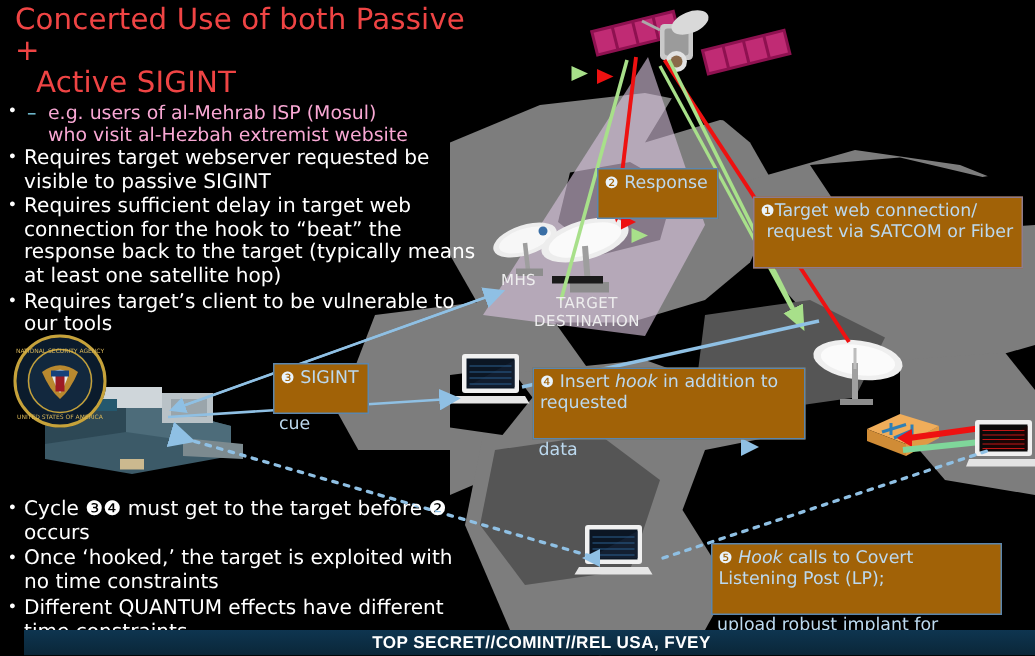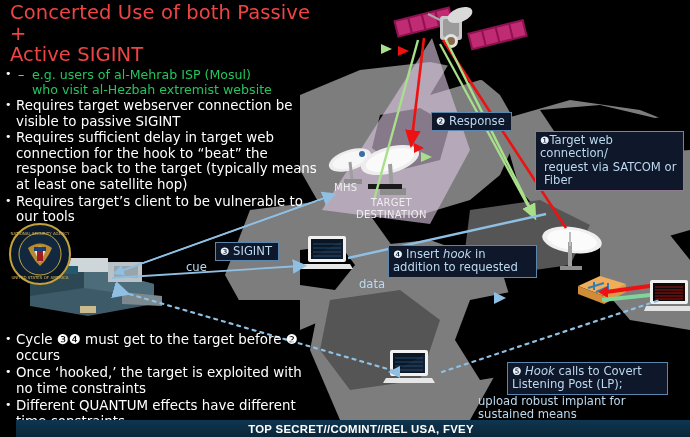--- a/index.html
+++ b/index.html
@@ -9,37 +9,37 @@
   
   .mapwrap{position:absolute;left:0;top:0;width:690px;height:437px;overflow:hidden;}
   .mapwrap svg{position:absolute;left:0;top:0;}
 
   
   .cone{position:absolute;left:0;top:0;}
 
   
   .txtcol{position:absolute;left:4px;top:2px;width:316px;z-index:30;}
   .title{color:#ef4444;font-size:19.5px;line-height:21px;letter-spacing:.1px;margin:0 0 2px 6px;}
-  .title .l2{display:block;}
+  .title .l2{display:block;margin-left:14px;}
   ul.b1{list-style:none;margin:0;padding:0;}
   ul.b1>li{position:relative;color:#ffffff;font-size:13.4px;line-height:15.6px;
            padding-left:12px;margin-bottom:1px;}
   ul.b1>li:before{content:"\2022";position:absolute;left:1px;top:-1px;font-size:11px;color:#fff;}
   ul.b2{list-style:none;margin:1px 0 1px 0;padding:0;}
-  ul.b2>li{position:relative;color:#22c55e;font-size:12.6px;line-height:15px;padding-left:16px;}
+  ul.b2>li{position:relative;color:#f9a8d4;font-size:12.6px;line-height:15px;padding-left:16px;}
   ul.b2>li:before{content:"\2013";position:absolute;left:2px;top:0;color:#7fd3ea;}
   .sub2{display:block;margin-left:0;}
 
   .txtbot{position:absolute;left:4px;top:332px;width:300px;z-index:30;}
   .txtbot ul.b1>li{margin-bottom:2px;}
 
   
   .callout{position:absolute;z-index:40;color:#bcd9ef;font-size:11.6px;line-height:13.4px;}
-  .cbox{display:inline-block;background:#0f172a;border:1px solid #5b86ae;
-        padding:2px 6px 2px 4px;box-sizing:border-box;margin-left:33px;}
+  .cbox{display:inline-block;background:#a16207;border:1px solid #5b86ae;
+        padding:2px 6px 16px 4px;box-sizing:border-box;}
   .cnum{color:#e9f3fb;font-size:10.5px;}
   .cfree{display:block;padding-left:4px;}
   .it{font-style:italic;}
 
   .co-response{left:398px;top:112px;}
   .co-target{left:502px;top:131px;width:182px;}
   .co-target .cbox{border-color:#8e7b8e;}
   .co-sigint{left:182px;top:242px;}
   .co-insert{left:355px;top:245px;width:182px;}
   .co-hook{left:474px;top:362px;width:194px;}
@@ -294,21 +294,21 @@
     <ul class="b1">
       <li>
         <ul class="b2">
           <li>
             <span>e.g. users of al-Mehrab ISP (Mosul)</span>
             <span class="sub2">who visit al-Hezbah extremist website</span>
           </li>
         </ul>
       </li>
       <li>
-        <span>Requires target webserver connection be visible to passive SIGINT</span>
+        <span>Requires target webserver requested be visible to passive SIGINT</span>
       </li>
       <li>
         <span>Requires sufficient delay in target web connection for the hook to “beat” the response back to the target (typically means at least one satellite hop)</span>
       </li>
       <li>
         <span>Requires target’s client to be vulnerable to our tools</span>
       </li>
     </ul>
   </div>
 

